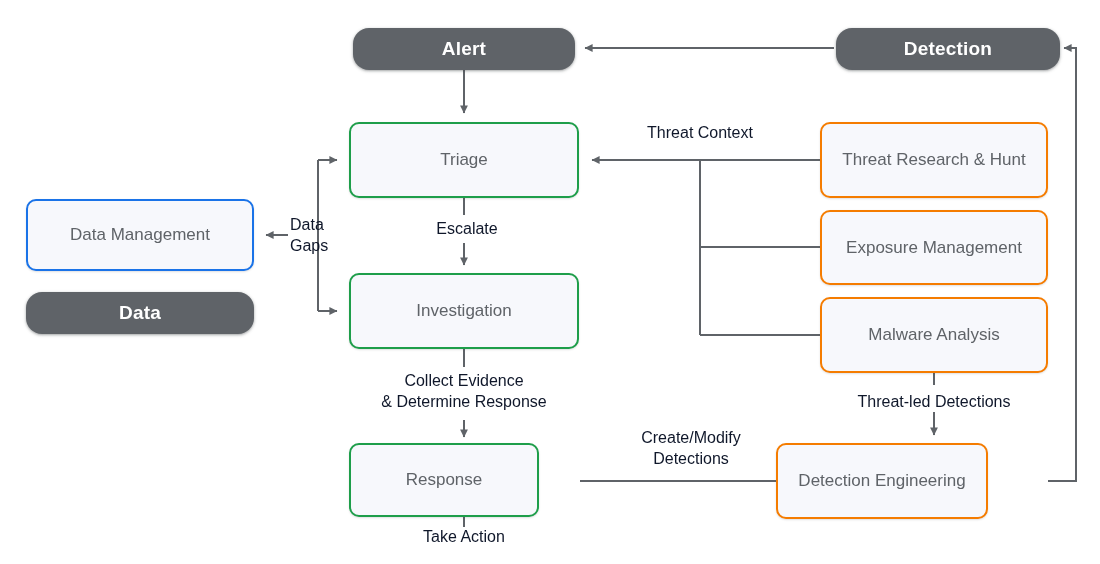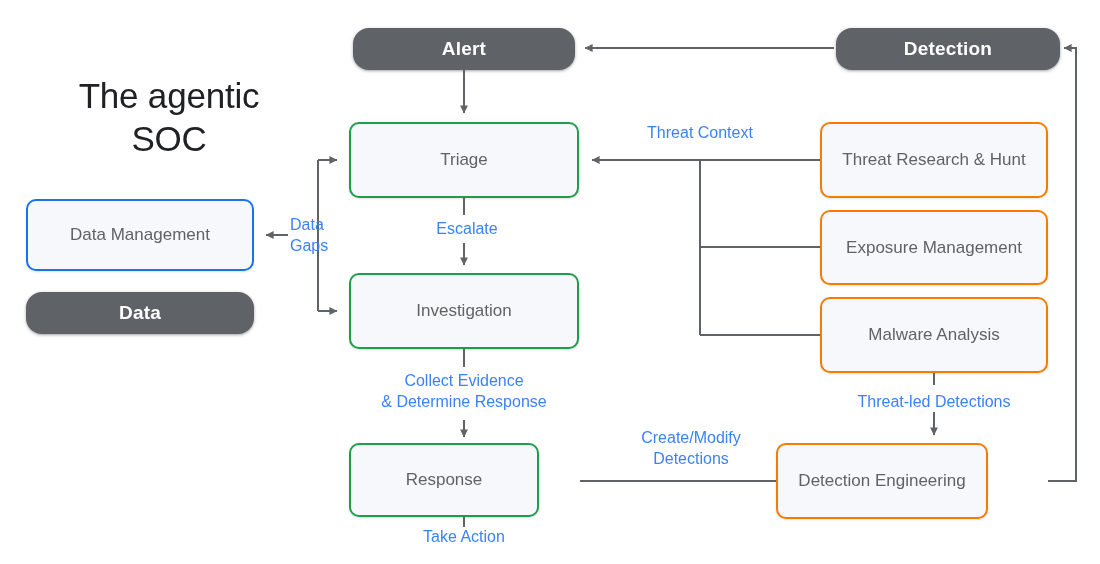--- a/index.html
+++ b/index.html
@@ -32,21 +32,21 @@
     border-radius:10px;background:#f7f8fc;
     font-size:17px;font-weight:400;color:#5f6368;
     box-shadow:0 1px 2px rgba(60,64,67,0.16);
   }
   .card.green{border:2.5px solid #1e9e4a;}
   .card.orange{border:2.5px solid #f57c00;}
   .card.blue{border:2.5px solid #1a73e8;align-items:center;}
 
   
   .elabel{
-    position:absolute;color:#3b82f6;font-size:16px;line-height:21px;
+    position:absolute;color:#0f172a;font-size:16px;line-height:21px;
     text-align:center;white-space:pre-line;
   }
 </style>
 </head>
 <body>
 
 <div id="canvas">
 
   <svg class="edges" viewBox="0 0 1100 564">
     <defs>
@@ -82,24 +82,20 @@
       <path d="M700,160 L592,160" marker-end="url(#arrow)"></path>
 
       <path d="M318,160 L318,311"></path>
       <path d="M318,160 L337,160" marker-end="url(#arrow)"></path>
       <path d="M318,311 L337,311" marker-end="url(#arrow)"></path>
       <path d="M288,235 L266,235" marker-end="url(#arrow)"></path>
       <path d="M288,235 L288,235"></path>
     </g>
   </svg>
 
-  <div class="title">
-    <div>The agentic</div>
-    <div>SOC</div>
-  </div>
 
   <div class="node pill" style="left:353px;top:28px;width:222px;height:42px;">
     <span>Alert</span>
   </div>
 
   <div class="node pill" style="left:836px;top:28px;width:224px;height:42px;">
     <span>Detection</span>
   </div>
 
   <div class="node card blue" style="left:26px;top:199px;width:228px;height:72px;">

